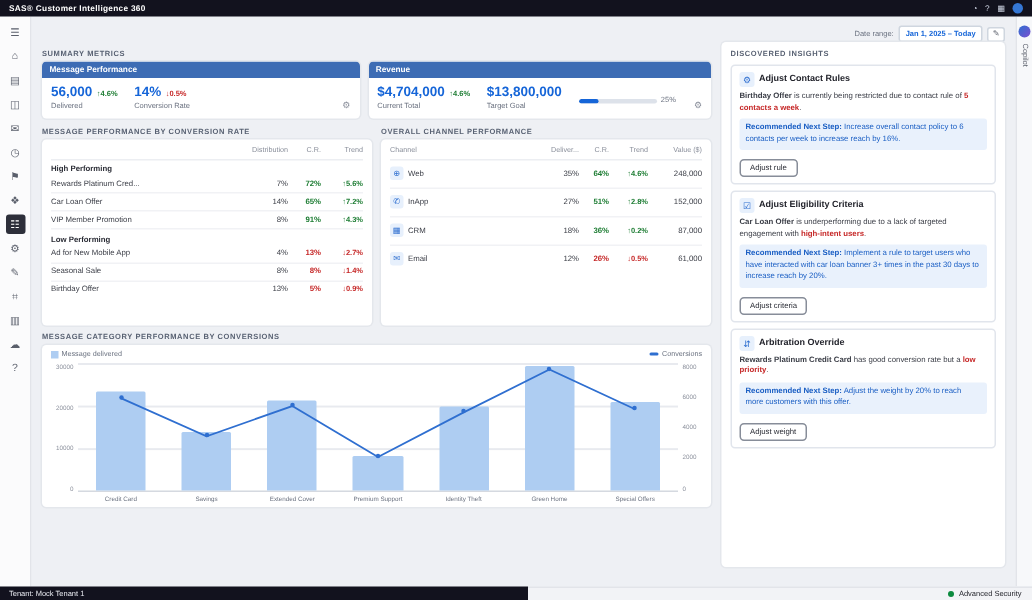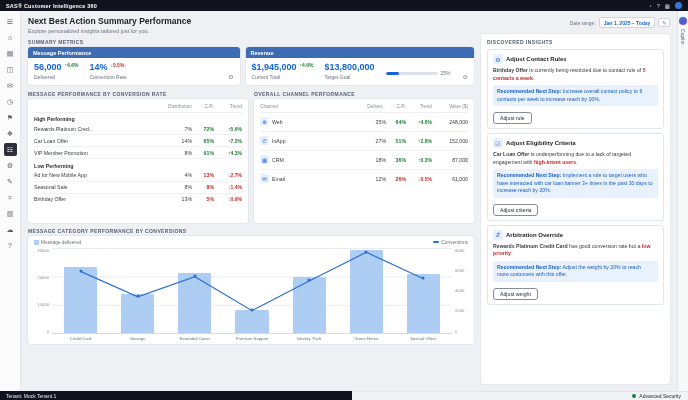--- a/index.html
+++ b/index.html
@@ -44,21 +44,21 @@
   .columns { display:flex; gap:7px; align-items:flex-start; }
   .col-left { width:446px; flex:none; }
   .col-right { flex:1; min-width:0; }
 
   
   .metric-cards { display:flex; gap:6px; }
   .mcard { flex:1; background:#fff; border-radius:3px; box-shadow:0 0 0 1px #e4e7ec; overflow:hidden; }
   .mcard.rev { flex:1.08; }
   .mcard-header { background:#3d6cb4; color:#fff; font-size:5.5px; font-weight:bold; padding:2.5px 5px; }
   .mcard-body { display:flex; align-items:flex-start; gap:11px; padding:4px 6px 5px; }
-  .vrow { display:flex; align-items:flex-start; gap:3px; }
+  .vrow { display:flex; align-items:flex-end; gap:3px; }
   .metric-value { font-size:9px; font-weight:bold; color:#1565d8; }
   .metric-label { font-size:5px; color:#6b7280; margin-top:1.5px; }
   .trend { font-size:5px; font-weight:bold; }
   .trend.up, .val-pos { color:#1e7d34; }
   .trend.down, .val-neg { color:#c62828; }
   .val-pos, .val-neg { font-weight:bold; }
   .gear { margin-left:auto; align-self:flex-end; font-size:6px; color:#8a8f9b; cursor:pointer; }
   .progress-wrap { display:flex; align-items:center; gap:3px; align-self:center; margin-top:5px; }
   .progress { width:52px; height:3px; background:#dde2ea; border-radius:2px; overflow:hidden; }
   .progress-fill { height:100%; background:#1565d8; border-radius:2px; }
@@ -153,24 +153,20 @@
   </div>
 
 <div class="copilot">
   <span class="copilot-icon"></span>
   <span class="copilot-label">Copilot</span>
 </div>
 
 <div class="main">
 
   <div class="page-header">
-    <div>
-      <div class="page-title">Next Best Action Summary Performance</div>
-      <div class="page-subtitle">Explore personalized insights tailored just for you.</div>
-    </div>
     <div class="daterange">
       <span class="daterange-label">Date range:</span>
       <span class="daterange-chip">Jan 1, 2025 – Today</span>
       <span class="pencil-btn">✎</span>
     </div>
   </div>
 
   <div class="columns">
 
     <div class="col-left">
@@ -197,21 +193,21 @@
             </div>
             <span class="gear">⚙</span>
           </div>
         </div>
 
         <div class="mcard rev">
           <div class="mcard-header">Revenue</div>
           <div class="mcard-body">
             <div class="metric">
               <div class="vrow">
-                <span class="metric-value">$1,945,000</span>
+                <span class="metric-value">$4,704,000</span>
                 <span class="trend up">↑4.6%</span>
               </div>
               <div class="metric-label">Current Total</div>
             </div>
             <div class="metric">
               <div class="vrow">
                 <span class="metric-value">$13,800,000</span>
               </div>
               <div class="metric-label">Target Goal</div>
             </div>

